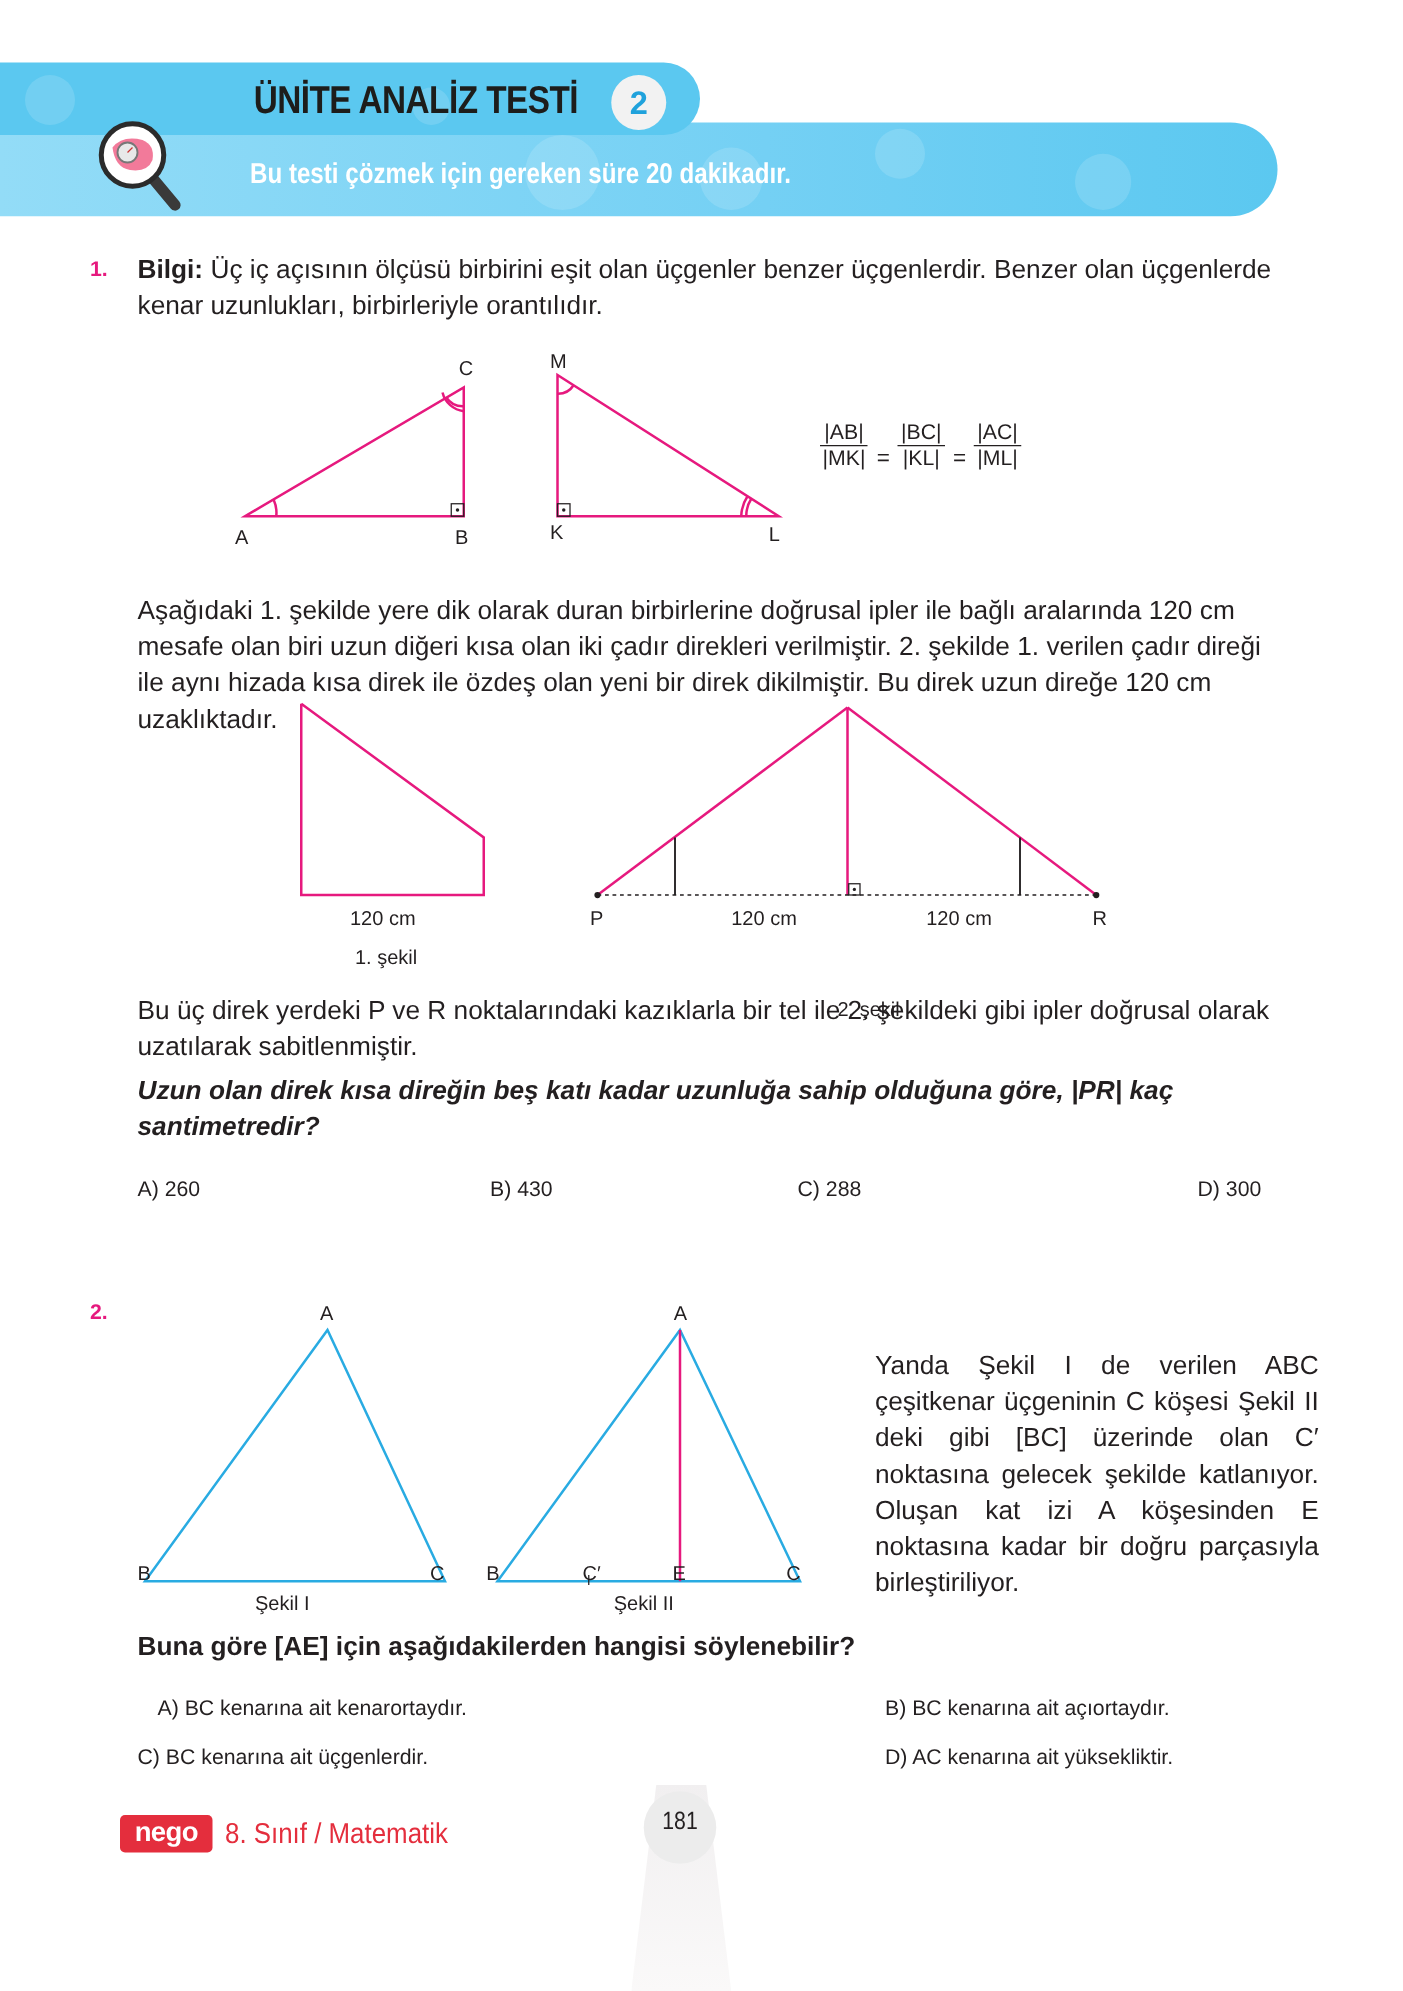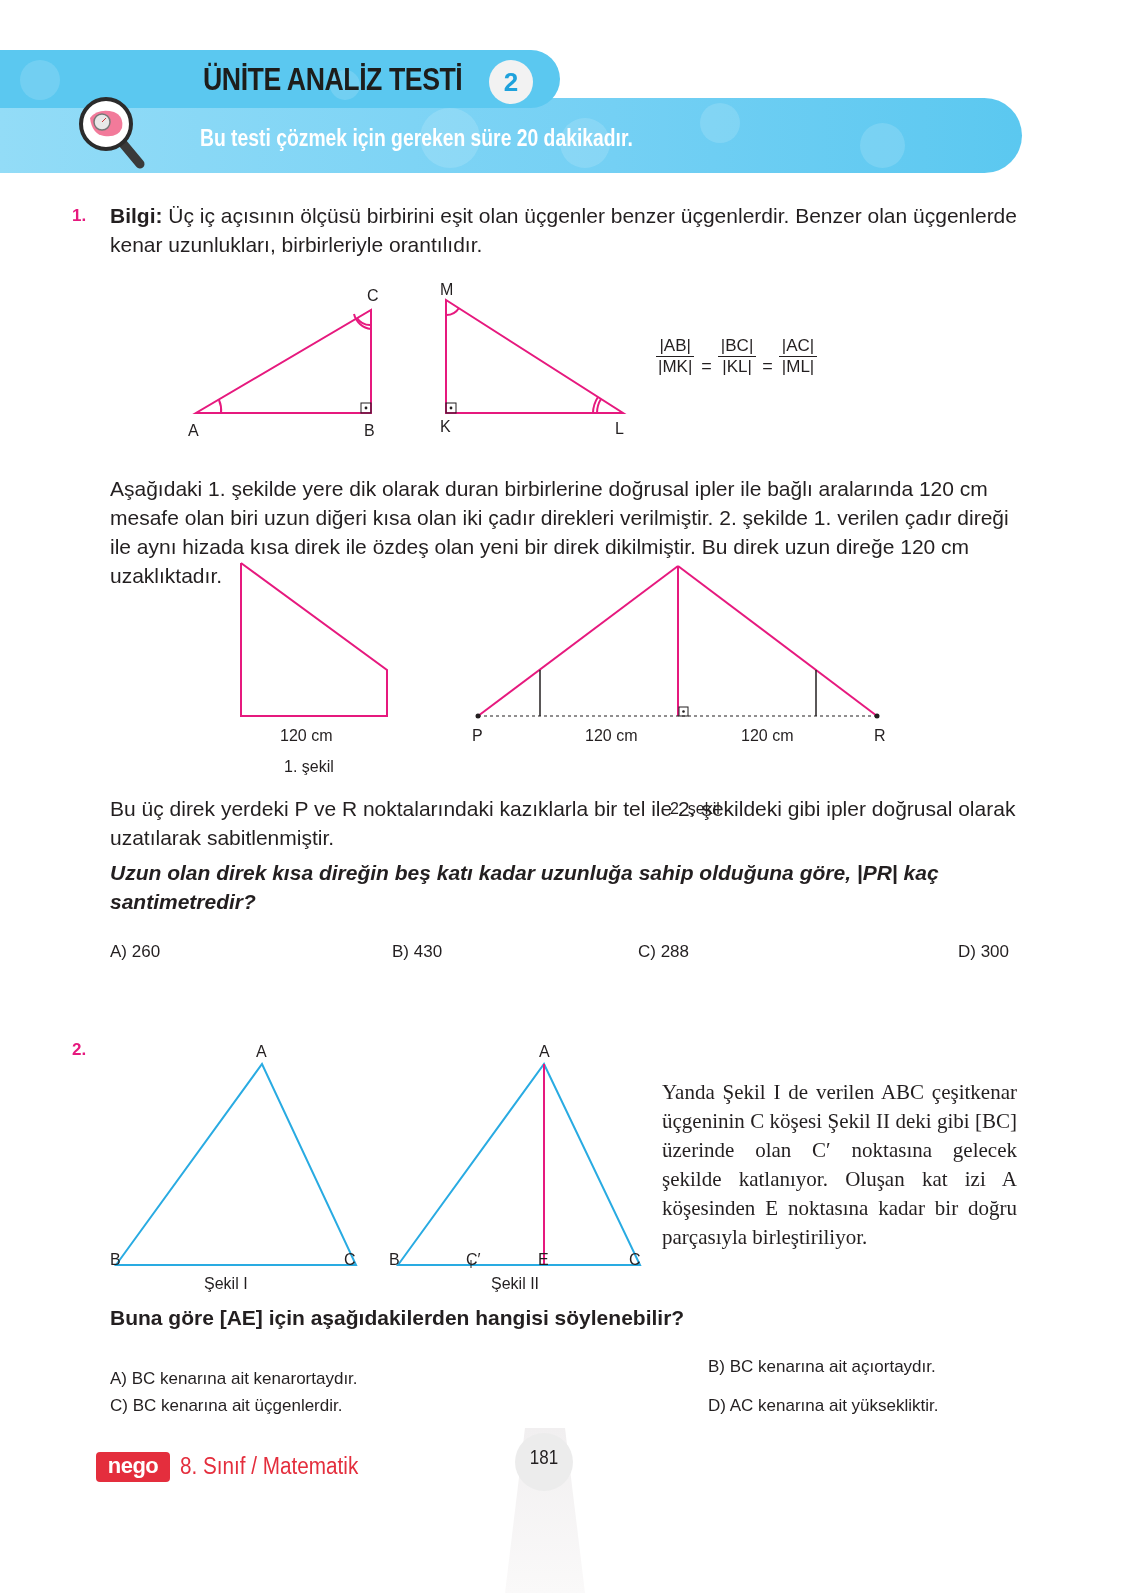--- a/index.html
+++ b/index.html
@@ -159,25 +159,25 @@
   <div class="lbl" style="left:110px;top:1251px;">B</div>
   <div class="lbl" style="left:344px;top:1251px;">C</div>
   <div class="lbl" style="left:204px;top:1275px;text-align:center;">Şekil I</div>
   <div class="lbl" style="left:539px;top:1043px;">A</div>
   <div class="lbl" style="left:389px;top:1251px;">B</div>
   <div class="lbl" style="left:466px;top:1251px;">C′</div>
   <div class="lbl" style="left:538px;top:1251px;">E</div>
   <div class="lbl" style="left:629px;top:1251px;">C</div>
   <div class="lbl" style="left:491px;top:1275px;">Şekil II</div>
 
-  <div class="para" style="left:662px;top:1078px;width:355px;text-align:justify;font-family:Liberation Serif, serif;">Yanda Şekil I de verilen ABC çeşitkenar üçgeninin C köşesi Şekil II deki gibi [BC] üzerinde olan C′ noktasına gelecek şekilde katlanıyor. Oluşan kat izi A köşesinden E noktasına kadar bir doğru parçasıyla birleştiriliyor.</div>
+  <div class="para" style="left:700px;top:1078px;width:355px;text-align:justify;">Yanda Şekil I de verilen ABC çeşitkenar üçgeninin C köşesi Şekil II deki gibi [BC] üzerinde olan C′ noktasına gelecek şekilde katlanıyor. Oluşan kat izi A köşesinden E noktasına kadar bir doğru parçasıyla birleştiriliyor.</div>
 
   <div class="para bold" style="left:110px;top:1303px;width:700px;">Buna göre [AE] için aşağıdakilerden hangisi söylenebilir?</div>
 
-  <div class="opt" style="left:110px;top:1357px;margin-top:12px;">A) BC kenarına ait kenarortaydır.</div>
+  <div class="opt" style="left:126px;top:1357px;">A) BC kenarına ait kenarortaydır.</div>
   <div class="opt" style="left:708px;top:1357px;">B) BC kenarına ait açıortaydır.</div>
   <div class="opt" style="left:110px;top:1396px;">C) BC kenarına ait üçgenlerdir.</div>
   <div class="opt" style="left:708px;top:1396px;">D) AC kenarına ait yüksekliktir.</div>
 </div>
 
 <div>
   <div class="logo">nego</div>
   <div class="footer-text">8. Sınıf / Matematik</div>
   <div class="page-tab"></div>
   <div class="page-circle"></div>

